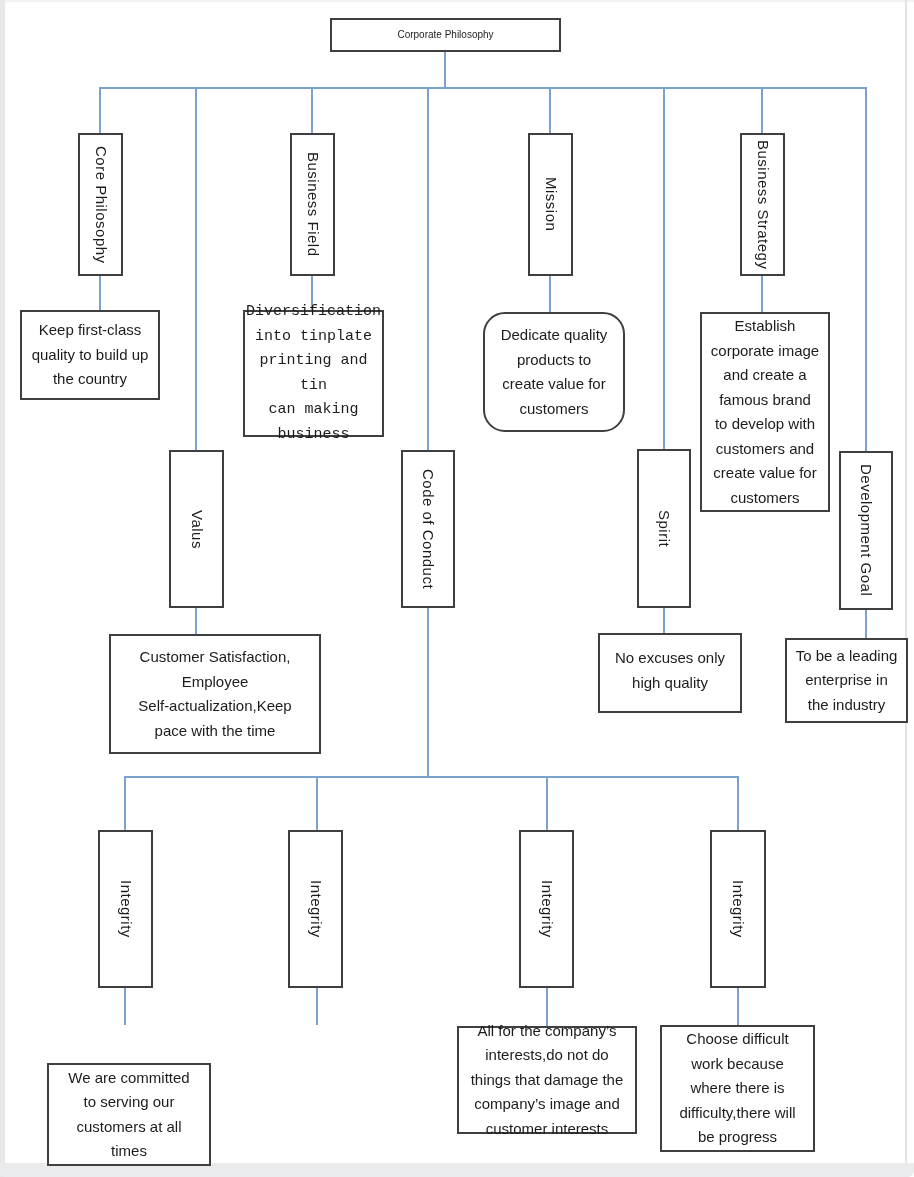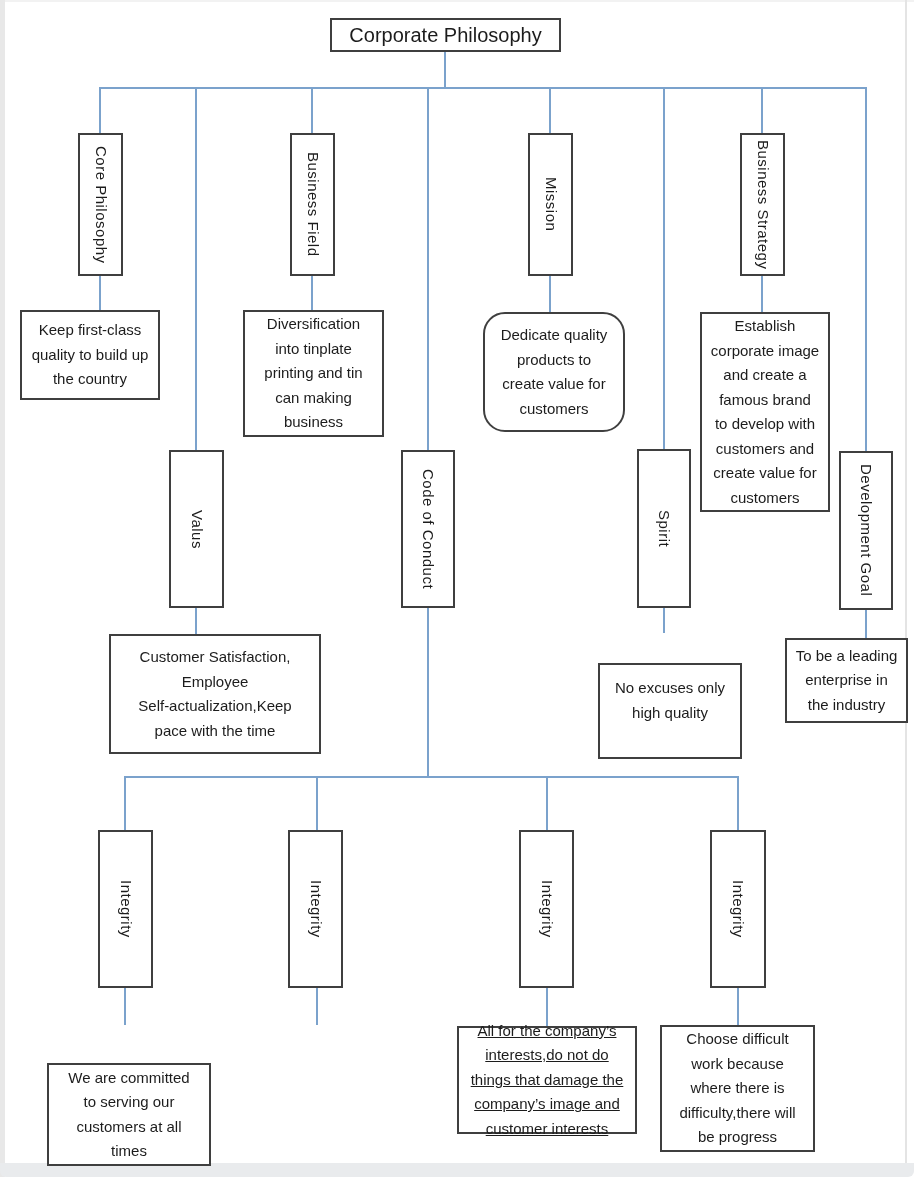--- a/index.html
+++ b/index.html
@@ -16,21 +16,21 @@
   .ln{position:absolute;background:#7ba2cc;}
   
   .box{
     position:absolute;border:2px solid #3f3f3f;background:#ffffff;box-sizing:border-box;
     display:flex;align-items:center;justify-content:center;text-align:center;
     font-size:15px;line-height:24.5px;
   }
   .hbox{white-space:pre-line;padding:2px 4px;}
   .hbox.top{align-items:flex-start;padding-top:11px;}
   .vbox span{writing-mode:vertical-rl;white-space:nowrap;letter-spacing:0.5px;}
-  .root{font-size:20px;line-height:18px;}
+  .root{font-size:10px;line-height:18px;}
 </style>
 </head>
 <body>
 
 <div class="canvas">
 
   <div class="edge-top"></div>
   <div class="edge-left"></div>
   <div class="edge-right"></div>
   <div class="edge-bottom"></div>
@@ -81,21 +81,21 @@
   <div class="box vbox" style="left:528px;top:133px;width:45px;height:143px;">
     <span>Mission</span>
     </div>
   <div class="box vbox" style="left:740px;top:133px;width:45px;height:143px;">
     <span>Business Strategy</span>
     </div>
 
   <div class="box hbox" style="left:20px;top:310px;width:140px;height:90px;">Keep first-class
 quality to build up
 the country</div>
-  <div class="box hbox" style="left:243px;top:310px;width:141px;height:127px;">Diversification
+  <div class="box hbox" style="left:243px;top:310px;width:141px;height:127px;font-family:Liberation Mono, monospace;">Diversification
 into tinplate
 printing and tin
 can making
 business</div>
   <div class="box hbox" style="left:483px;top:312px;width:142px;height:120px;border-radius:22px;">Dedicate quality
 products to
 create value for
 customers</div>
   <div class="box hbox" style="left:700px;top:312px;width:130px;height:200px;">Establish
 corporate image
@@ -116,21 +116,21 @@
     <span>Spirit</span>
     </div>
   <div class="box vbox" style="left:839px;top:451px;width:54px;height:159px;">
     <span>Development Goal</span>
     </div>
 
   <div class="box hbox" style="left:109px;top:634px;width:212px;height:120px;">Customer Satisfaction,
 Employee
 Self-actualization,Keep
 pace with the time</div>
-  <div class="box hbox top" style="left:598px;top:633px;width:144px;height:96px;margin-top:30px;">No excuses only
+  <div class="box hbox top" style="left:598px;top:633px;width:144px;height:80px;">No excuses only
 high quality</div>
   <div class="box hbox" style="left:785px;top:638px;width:123px;height:85px;">To be a leading
 enterprise in
 the industry</div>
 
   <div class="box vbox" style="left:98px;top:830px;width:55px;height:158px;">
     <span>Integrity</span>
     </div>
   <div class="box vbox" style="left:288px;top:830px;width:55px;height:158px;">
     <span>Integrity</span>
@@ -139,21 +139,21 @@
     <span>Integrity</span>
     </div>
   <div class="box vbox" style="left:710px;top:830px;width:56px;height:158px;">
     <span>Integrity</span>
     </div>
 
   <div class="box hbox" style="left:47px;top:1063px;width:164px;height:103px;">We are committed
 to serving our
 customers at all
 times</div>
-  <div class="box hbox" style="left:457px;top:1026px;width:180px;height:108px;text-decoration:underline;">All for the company’s
+  <div class="box hbox" style="left:457px;top:1026px;width:180px;height:108px;">All for the company’s
 interests,do not do
 things that damage the
 company’s image and
 customer interests</div>
   <div class="box hbox" style="left:660px;top:1025px;width:155px;height:127px;">Choose difficult
 work because
 where there is
 difficulty,there will
 be progress</div>
 

